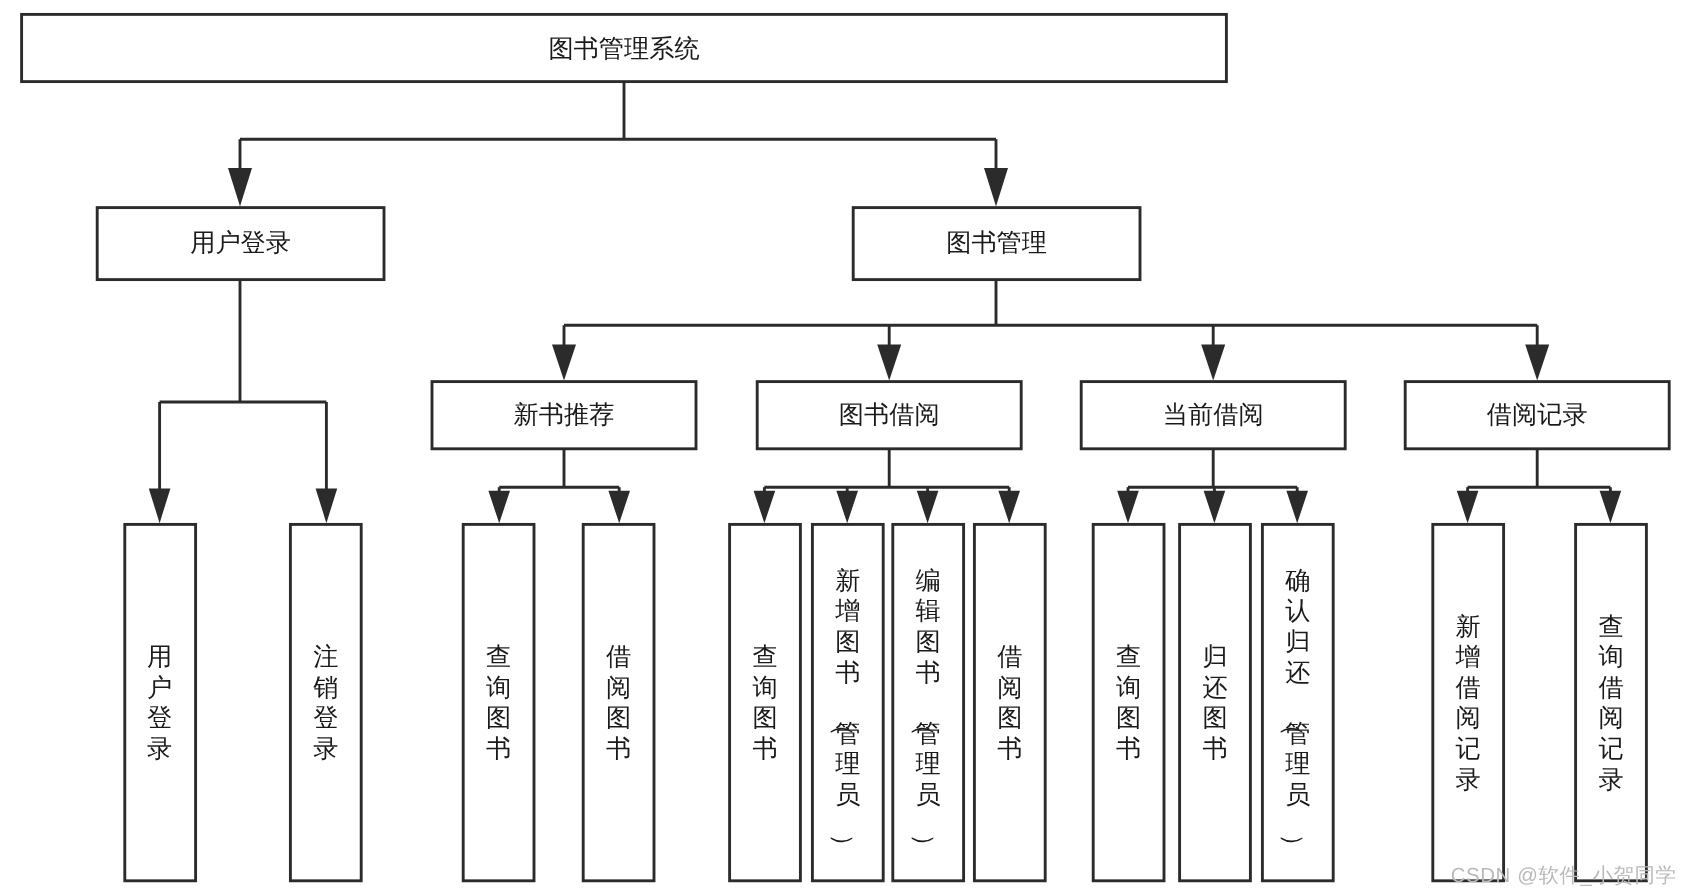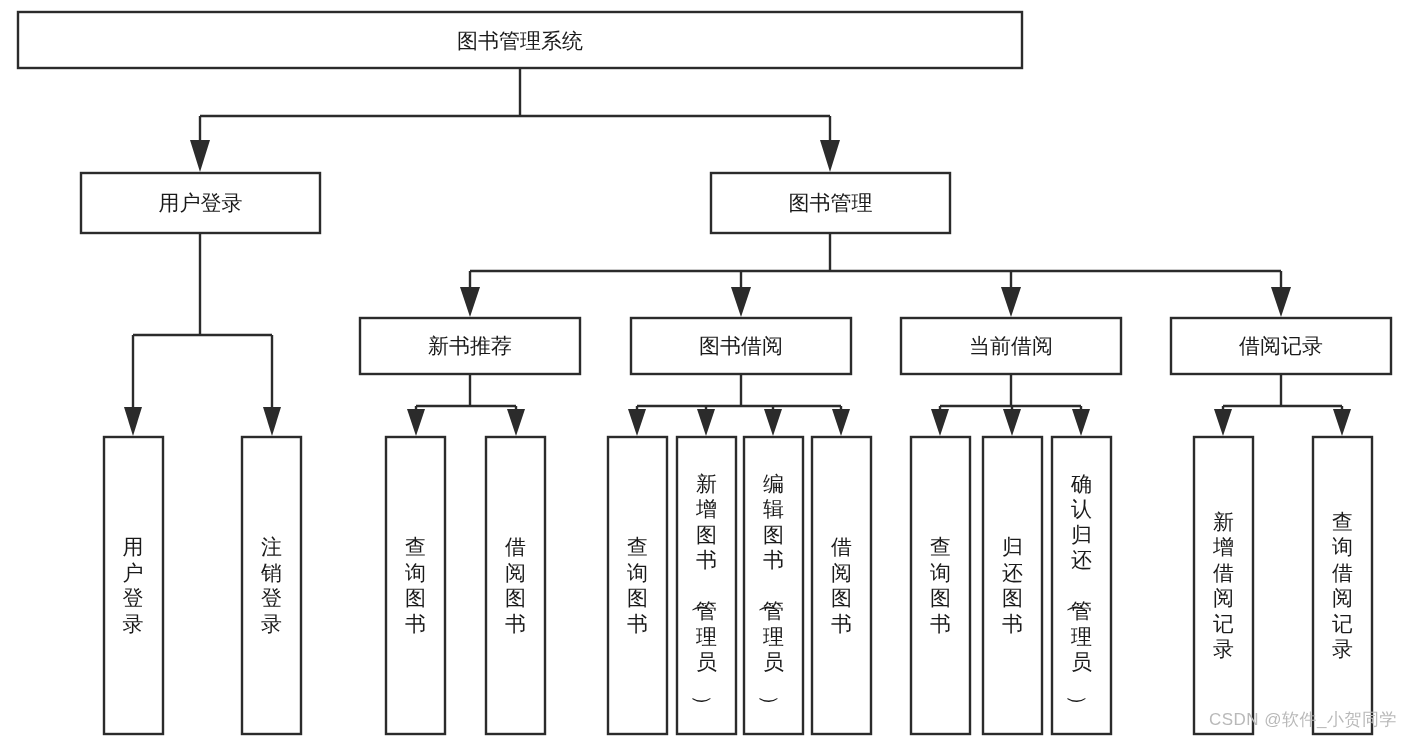--- a/index.html
+++ b/index.html
@@ -49,21 +49,21 @@
   }
   .vlabel {
     fill: #1a1a1a;
     font-family: "Liberation Sans", "DejaVu Sans", sans-serif;
     font-size: 21px;
     text-anchor: middle;
   }
   .watermark {
     position: absolute;
     right: 8px;
-    bottom: 16px;
+    bottom: 6px;
     color: #b9b9b9;
     font-size: 17px;
     font-family: "Liberation Sans", "DejaVu Sans", sans-serif;
     letter-spacing: 0.5px;
     white-space: nowrap;
     user-select: none;
   }
 </style>
 </head>
 <body>

